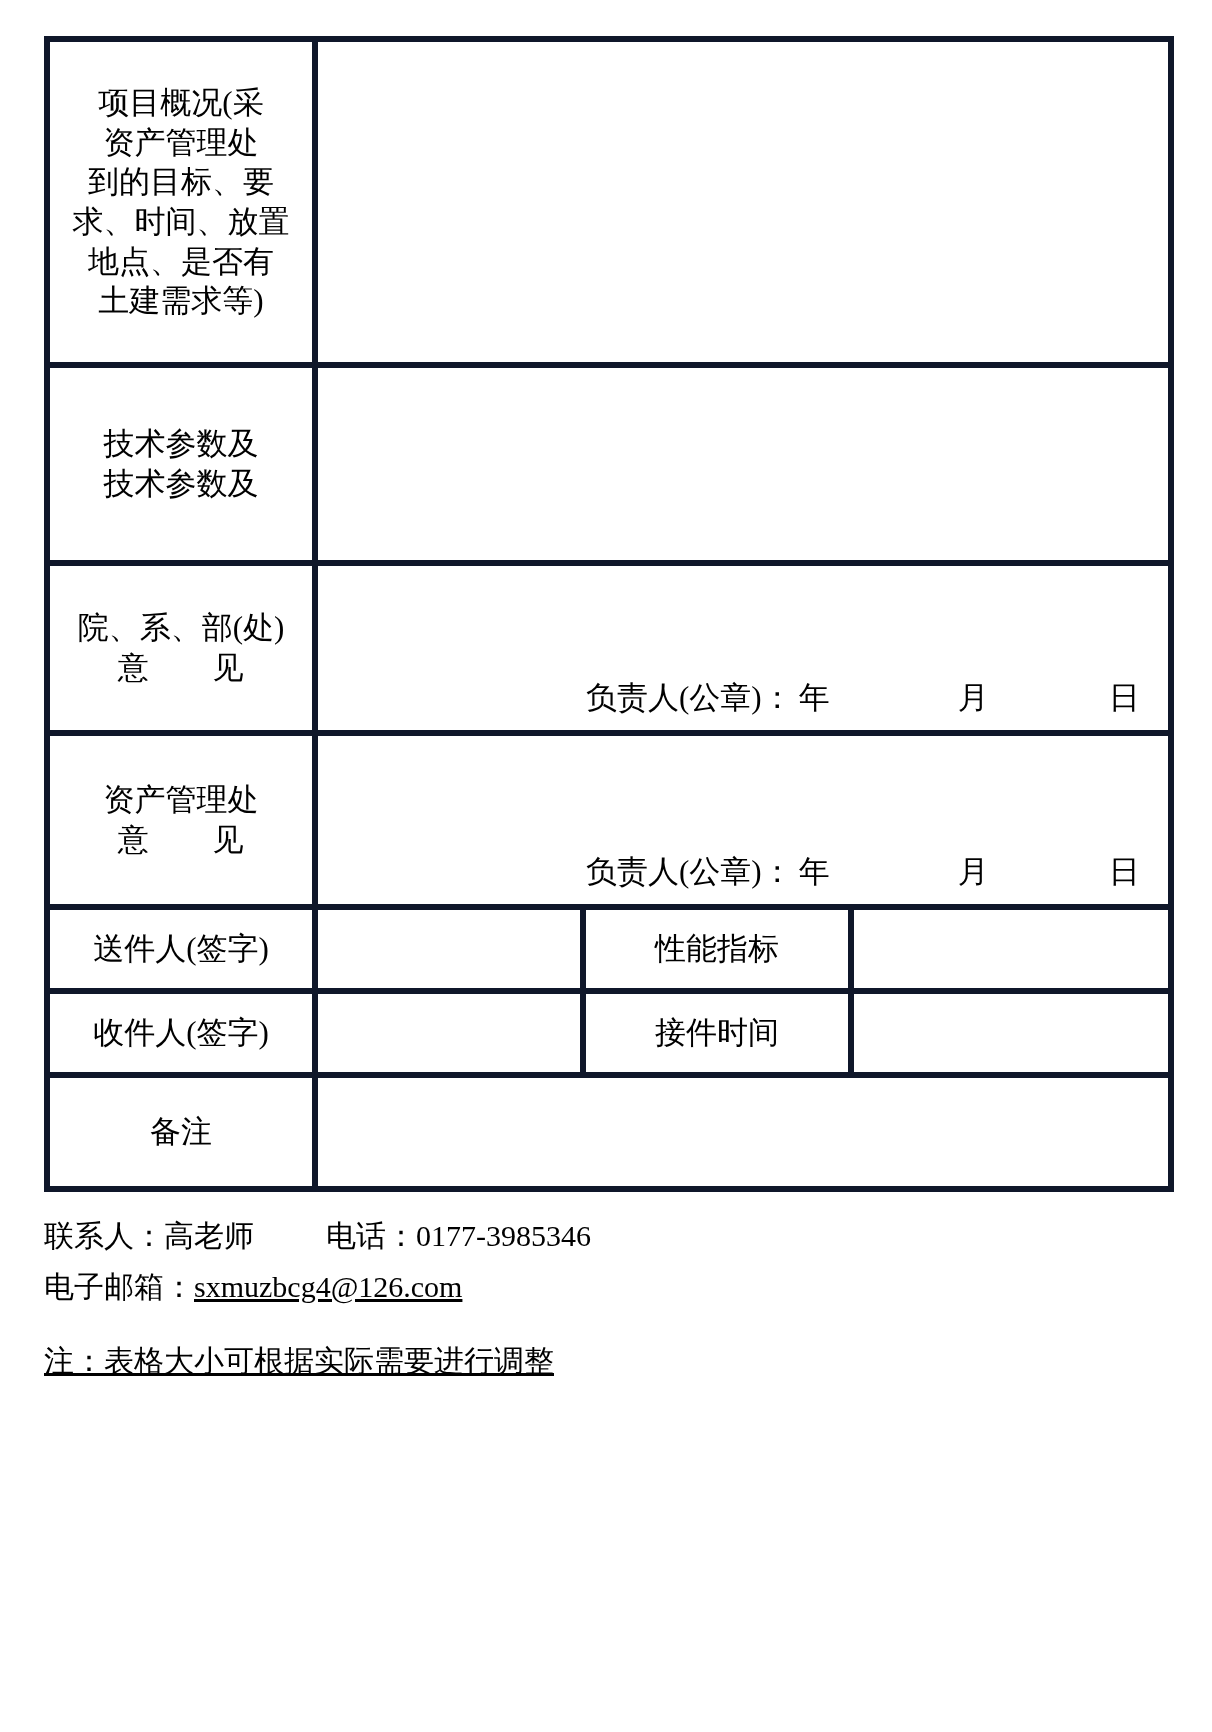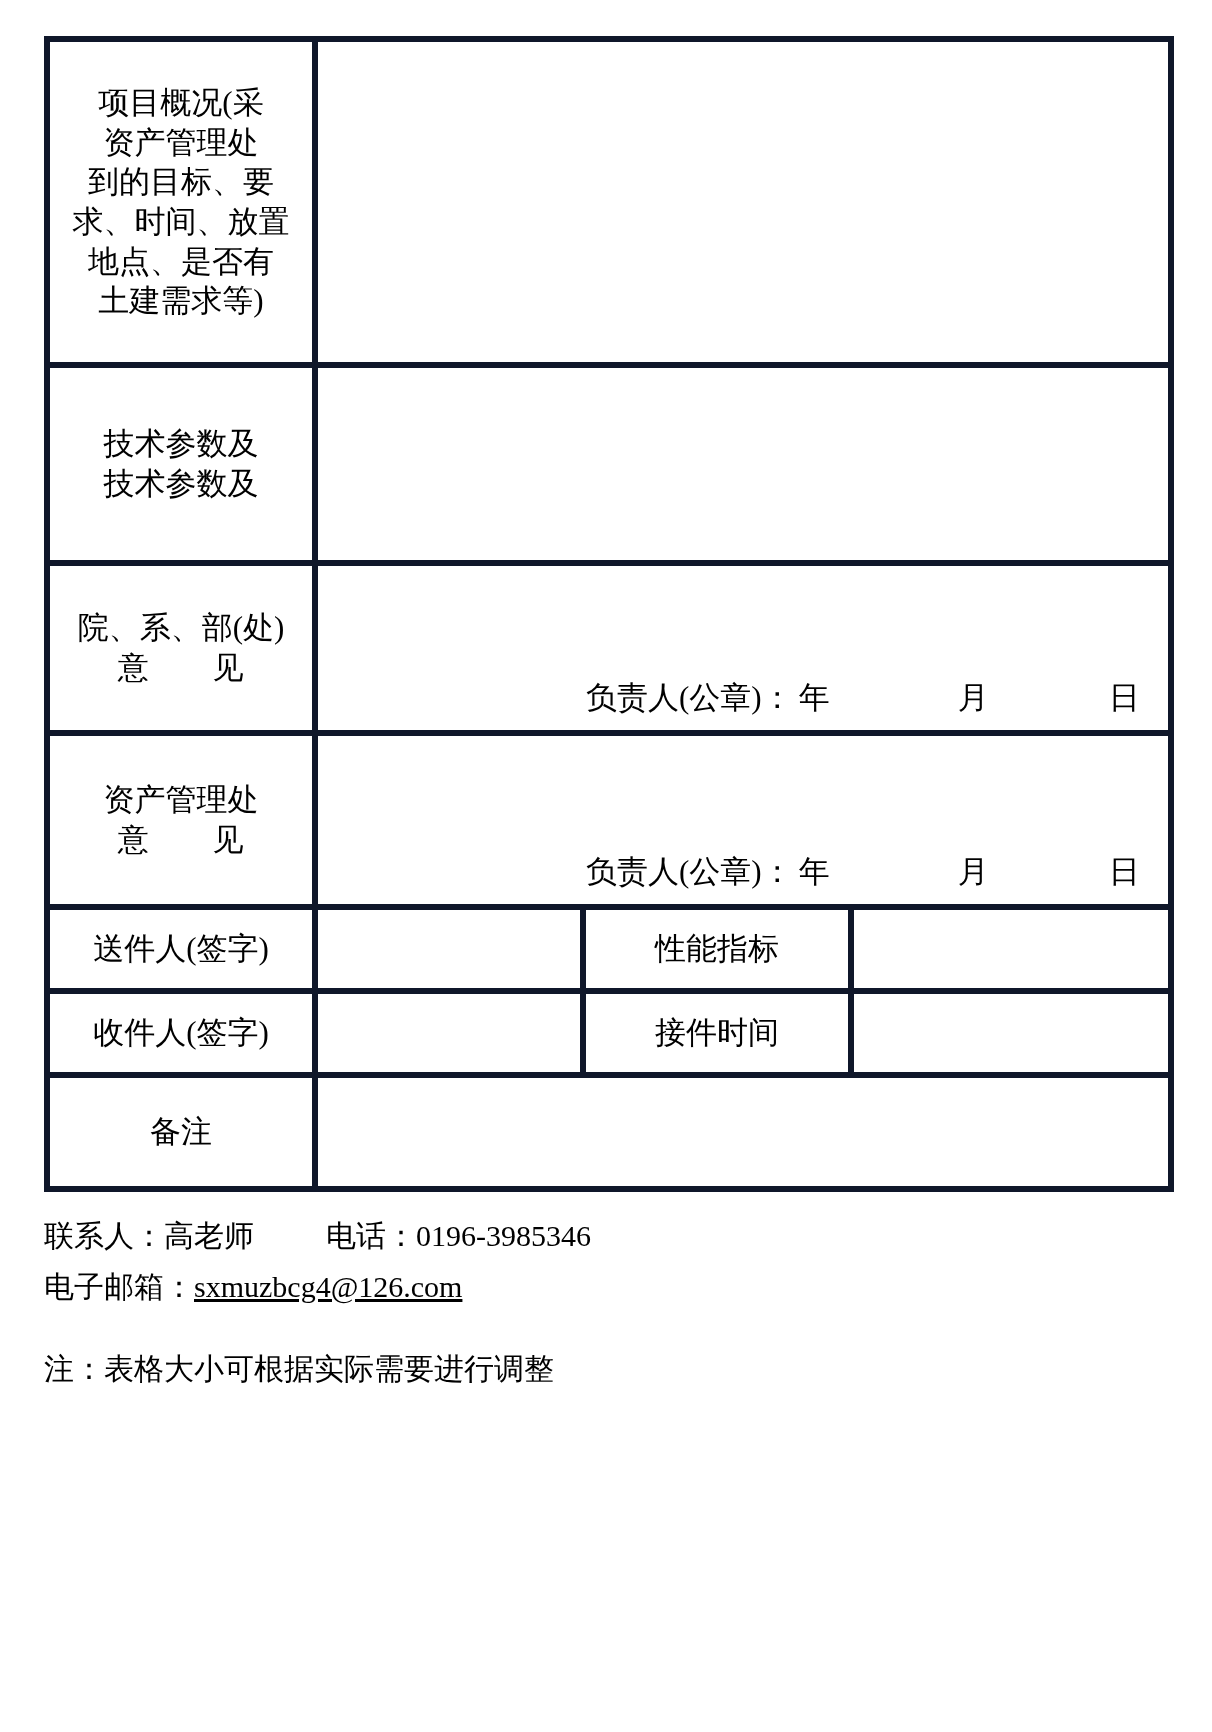--- a/index.html
+++ b/index.html
@@ -79,22 +79,23 @@
   }
   .footer .row1 { display: flex; align-items: baseline; }
   .footer .contact { white-space: nowrap; margin-top: 7px; }
   .footer .phone { margin-left: 72px; white-space: nowrap; }
   .footer .row2 { margin-top: 4px; white-space: nowrap; }
   .footer .email-value {
     text-decoration: underline;
     font-family: Liberation Serif, serif;
   }
   .footer .note {
-    margin-top: 36px;
+    margin-top: 28px;
     white-space: nowrap;
+    text-decoration: underline;
   }
   .spaced { letter-spacing: 0.02em; }
 </style>
 </head>
 <body>
 
 <div class="page">
 
   <table class="form">
     <colgroup>
@@ -173,21 +174,21 @@
       <tr>
         <td class="center-mid" style="height:108px">备注</td>
         <td class="blank-cell" colspan="3"></td>
       </tr>
     </tbody>
   </table>
 
   <div class="footer">
     <div class="row1">
       <span class="contact">联系人：高老师</span>
-      <span class="phone">电话：0196-3985346</span>
+      <span class="phone">电话：0177-3985346</span>
     </div>
     <div class="row2">
       <span>电子邮箱：</span><span class="email-value">sxmuzbcg4@126.com</span>
     </div>
     <div class="note">注：表格大小可根据实际需要进行调整</div>
   </div>
 
 </div>
 
 </body></html>

